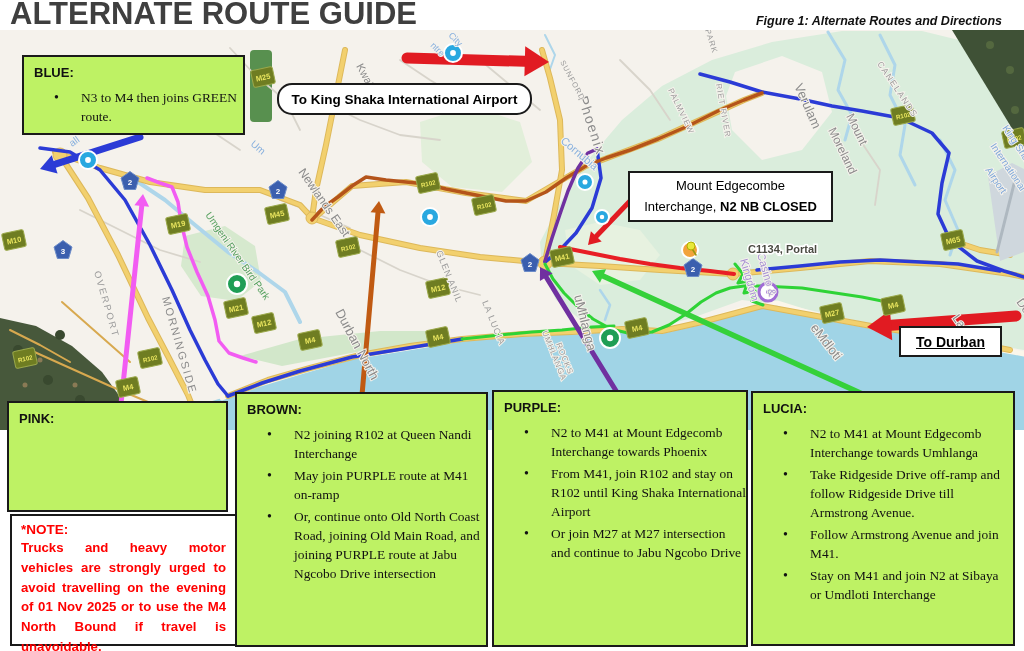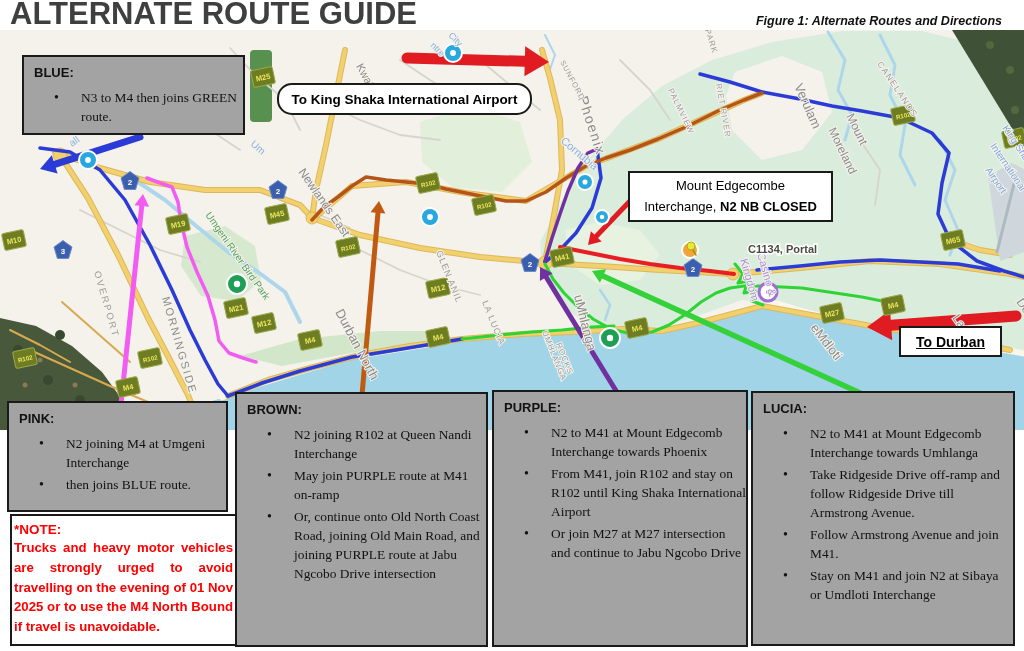--- a/index.html
+++ b/index.html
@@ -9,33 +9,33 @@
         color:#3f3f3f;letter-spacing:0;margin:0;}
   #figure-caption{position:absolute;right:22px;top:14px;font-size:12.5px;font-weight:bold;
         font-style:italic;color:#111;}
   #map{position:absolute;left:0;top:30px;width:1024px;height:400px;}
   .callout{position:absolute;background:#fff;border:2px solid #1a1a1a;display:flex;
         align-items:center;justify-content:center;text-align:center;box-sizing:border-box;z-index:5;}
   #callout-airport{left:277px;top:83px;width:255px;height:32px;font-size:13.5px;font-weight:bold;border-radius:15px;}
   #callout-edgecombe{left:628px;top:171px;width:205px;height:51px;font-size:13px;
         flex-direction:column;line-height:1.55;font-weight:normal;text-align:center;}
   #callout-durban{left:899px;top:326px;width:103px;height:31px;font-size:14px;font-weight:bold;text-decoration:underline;}
-  .box{position:absolute;background:#a3a3a3;border:2px solid #1a1a1a;box-sizing:border-box;z-index:6;}
+  .box{position:absolute;background:#bef264;border:2px solid #1a1a1a;box-sizing:border-box;z-index:6;}
   #box-blue{left:22px;top:55px;width:223px;height:80px;}
   #box-pink{left:7px;top:401px;width:221px;height:111px;}
   #box-brown{left:235px;top:392px;width:253px;height:255px;}
   #box-purple{left:492px;top:390px;width:256px;height:257px;}
   #box-green{left:751px;top:391px;width:264px;height:255px;}
   .box .label{font-weight:bold;font-size:13px;padding:8px 0 0 10px;color:#111;}
   .box ul{margin:8px 0 0 0;padding:0;list-style:none;font-family:"Liberation Serif",serif;
         font-size:13.4px;line-height:1.42;color:#111;}
   .box li{position:relative;padding-left:57px;padding-right:0;margin-bottom:3px;}
   .box li::before{content:"\2022";position:absolute;left:30px;top:0;font-size:14px;}
   #note-box{position:absolute;left:10px;top:514px;width:227px;height:132px;background:#fff;
-        border:2px solid #1a1a1a;box-sizing:border-box;padding:6px 2px;z-index:6;}
+        border:2px solid #1a1a1a;box-sizing:border-box;padding:6px 9px;z-index:6;}
   #note-box .note-label{font-weight:bold;font-size:13.5px;}
   #note-box .note-text{font-weight:bold;font-size:13.2px;line-height:1.5;text-align:justify;margin-top:1px;}
 </style>
 </head>
 <body>
 
 <div class="page">
   <h1 id="page-title">ALTERNATE ROUTE GUIDE</h1>
   <div id="figure-caption">Figure 1: Alternate Routes and Directions</div>
 
@@ -309,24 +309,20 @@
   </div>
 
   <div class="box" id="box-blue">
       <div class="label">BLUE:</div>
       <ul>
         <li>N3 to M4 then joins GREEN route.</li>
       </ul>
     </div>
   <div class="box" id="box-pink">
       <div class="label">PINK:</div>
-      <ul>
-        <li>N2 joining M4 at Umgeni Interchange</li>
-        <li>then joins BLUE route.</li>
-      </ul>
     </div>
   <div class="box" id="box-brown">
       <div class="label">BROWN:</div>
       <ul>
         <li>N2 joining R102 at Queen Nandi Interchange</li>
         <li>May join PURPLE route at M41 on-ramp</li>
         <li>Or, continue onto Old North Coast Road, joining Old Main Road, and joining PURPLE route at Jabu Ngcobo Drive intersection</li>
       </ul>
     </div>
   <div class="box" id="box-purple">

